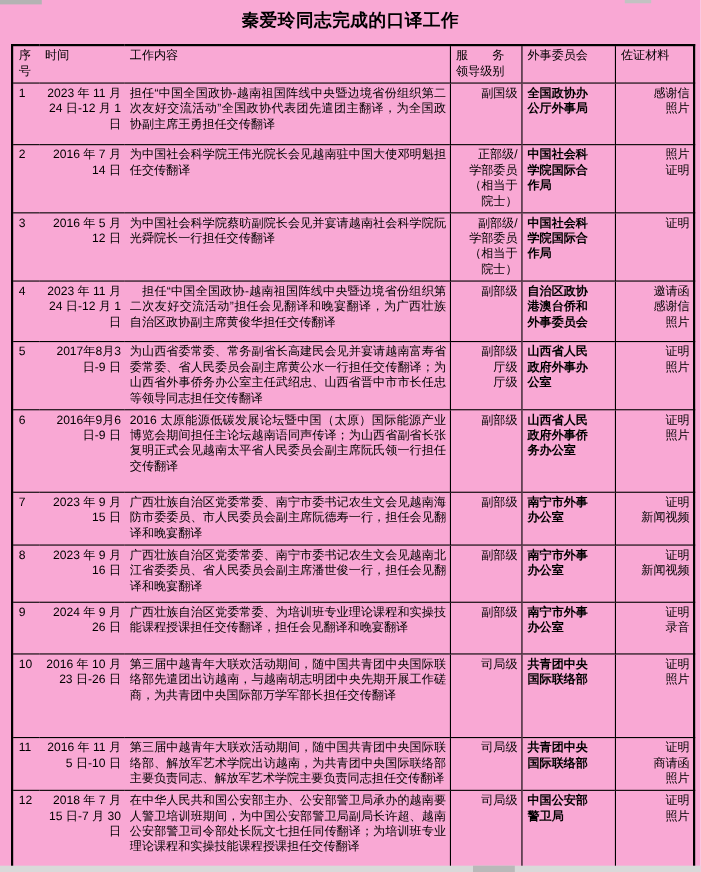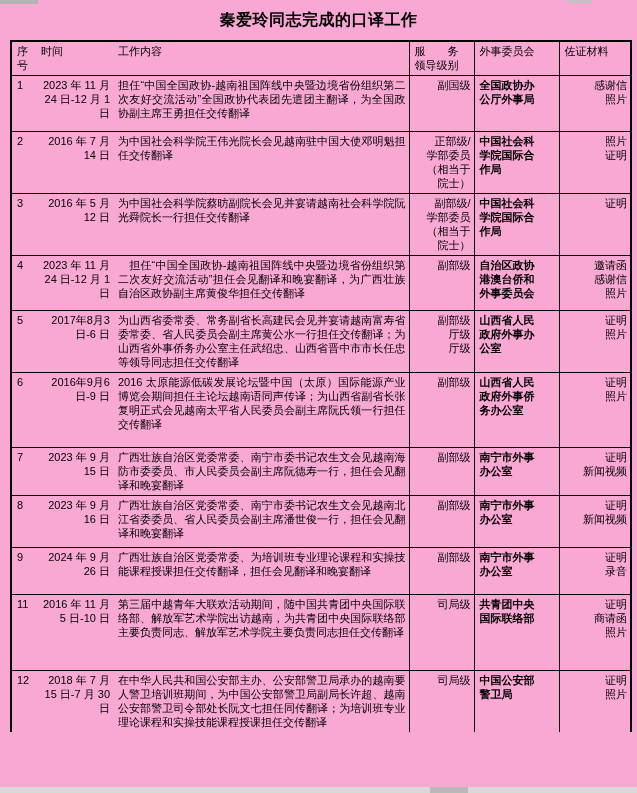--- a/index.html
+++ b/index.html
@@ -149,21 +149,21 @@
 港澳台侨和
 外事委员会</td>
     <td class="cell-evidence">邀请函
 感谢信
 照片</td>
   </tr>
 
   <tr>
     <td class="cell-no">5</td>
     <td class="cell-time">2017年8月3
-日-6 日</td>
+日-9 日</td>
     <td class="cell-content">为山西省委常委、常务副省长高建民会见并宴请越南富寿省委常委、省人民委员会副主席黄公水一行担任交传翻译；为山西省外事侨务办公室主任武绍忠、山西省晋中市市长任忠等领导同志担任交传翻译</td>
     <td class="cell-level">副部级
 厅级
 厅级</td>
     <td class="cell-unit">山西省人民
 政府外事办
 公室</td>
     <td class="cell-evidence">证明
 照片</td>
   </tr>
@@ -210,20 +210,31 @@
     <td class="cell-time">2024 年 9 月
 26 日</td>
     <td class="cell-content">广西壮族自治区党委常委、为培训班专业理论课程和实操技能课程授课担任交传翻译，担任会见翻译和晚宴翻译</td>
     <td class="cell-level">副部级</td>
     <td class="cell-unit">南宁市外事
 办公室</td>
     <td class="cell-evidence">证明
 录音</td>
   </tr>
 
+  <tr>
+    <td class="cell-no">10</td>
+    <td class="cell-time">2016 年 10 月
+23 日-26 日</td>
+    <td class="cell-content">第三届中越青年大联欢活动期间，随中国共青团中央国际联络部先遣团出访越南，与越南胡志明团中央先期开展工作磋商，为共青团中央国际部万学军部长担任交传翻译</td>
+    <td class="cell-level">司局级</td>
+    <td class="cell-unit">共青团中央
+国际联络部</td>
+    <td class="cell-evidence">证明
+照片</td>
+  </tr>
 
   <tr>
     <td class="cell-no">11</td>
     <td class="cell-time">2016 年 11 月
 5 日-10 日</td>
     <td class="cell-content">第三届中越青年大联欢活动期间，随中国共青团中央国际联络部、解放军艺术学院出访越南，为共青团中央国际联络部主要负责同志、解放军艺术学院主要负责同志担任交传翻译</td>
     <td class="cell-level">司局级</td>
     <td class="cell-unit">共青团中央
 国际联络部</td>
     <td class="cell-evidence">证明

